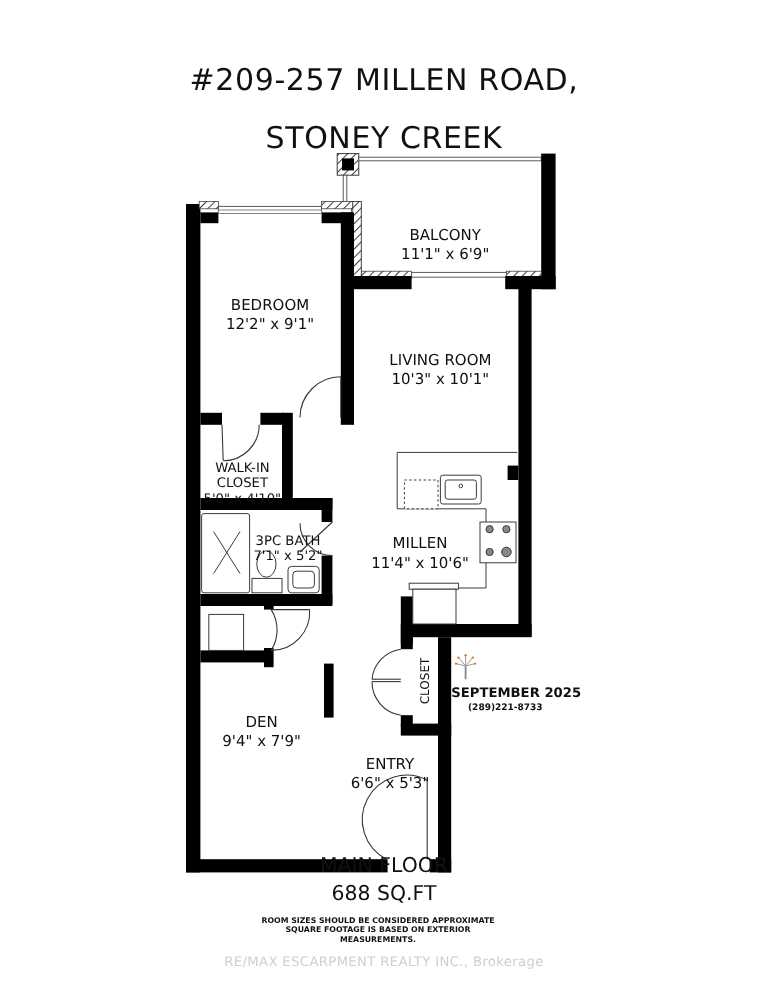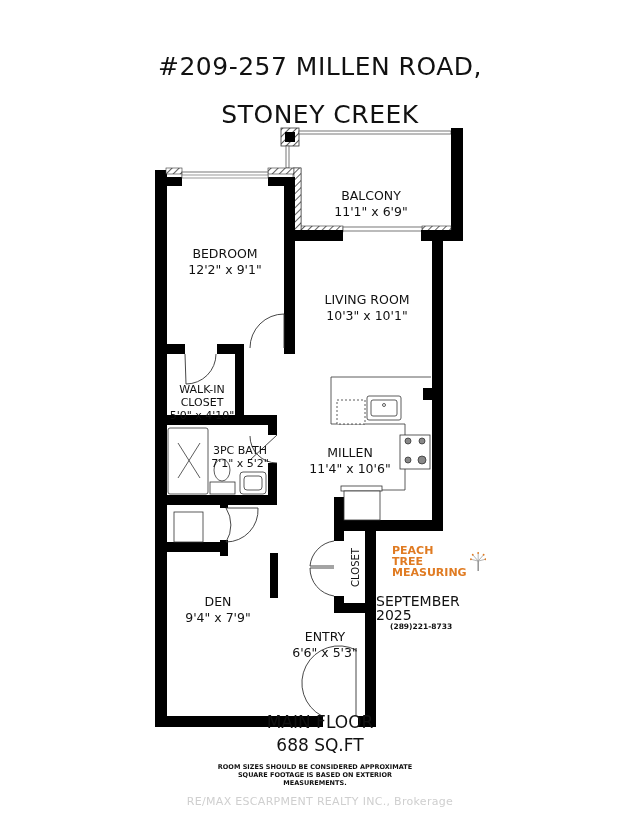--- a/index.html
+++ b/index.html
@@ -4,21 +4,21 @@
 <style>
   html, body { margin: 0; padding: 0; background: #ffffff; }
   body { width: 640px; height: 828px; position: relative; overflow: hidden; font-family: "DejaVu Sans", sans-serif; color: #111; }
   .title { position: absolute; left: 0; width: 640px; text-align: center; font-size: 25px; line-height: 30px; color: #111; letter-spacing: 0.5px; }
   #plan { position: absolute; left: 0; top: 0; }
   .lbl { position: absolute; text-align: center; font-size: 12.5px; line-height: 16px; color: #111; white-space: nowrap; }
   .lbl.small { font-size: 11px; line-height: 13px; }
   .closet-v { position: absolute; font-size: 10px; transform: rotate(-90deg); transform-origin: center; white-space: nowrap; }
   .logo { position: absolute; left: 376px; top: 545px; width: 110px; }
   .logo .brand { color: #e07b22; font-weight: bold; font-size: 11px; line-height: 11px; font-family: "DejaVu Sans", sans-serif; }
-  .logo .date { font-weight: normal; font-size: 14px; line-height: 14px; margin-top: 16px; }
+  .logo .date { font-weight: bold; font-size: 11px; line-height: 14px; margin-top: 4px; }
   .logo .phone { font-weight: bold; font-size: 7.5px; line-height: 10px; margin-left: 14px; }
   .floor { position: absolute; left: 0; width: 640px; text-align: center; font-size: 17px; line-height: 23px; }
   .disc { position: absolute; left: 0; width: 640px; text-align: center; font-size: 6.5px; line-height: 8px; font-weight: bold; }
   .wm { position: absolute; left: 0; width: 640px; text-align: center; font-size: 11px; color: #cfcfcf; top: 795px; letter-spacing: 0.3px; }
 </style>
 </head>
 <body>
 
 <div class="title" style="top:52px;">#209-257 MILLEN ROAD,</div>
 <div class="title" style="top:100px;">STONEY CREEK</div>
@@ -200,24 +200,20 @@
 
 <div class="lbl" style="left:280px; top:629px; width:90px;">
   <div>ENTRY</div>
   <div>6'6" x 5'3"</div>
 </div>
 
 <div class="closet-v" style="left:333px; top:562px; width:44px; text-align:center;">CLOSET</div>
 
 <div class="logo">
   <div style="display:flex; align-items:center;">
-    <div style="margin-left:16px;">
-      <div class="brand">PEACH TREE</div>
-      <div class="brand">MEASURING</div>
-    </div>
     <svg width="18" height="22" viewBox="0 0 18 22" style="margin-left:3px;">
       <line x1="9" y1="10" x2="9" y2="21" stroke="#888" stroke-width="1.5"></line>
       <g stroke="#999" stroke-width="0.8">
         <line x1="9" y1="10" x2="3" y2="3"></line>
           <line x1="9" y1="10" x2="15" y2="3"></line>
         <line x1="9" y1="10" x2="9" y2="1"></line>
           <line x1="9" y1="10" x2="1" y2="8"></line>
           <line x1="9" y1="10" x2="17" y2="8"></line>
       </g>
       <g fill="#e07b22">

